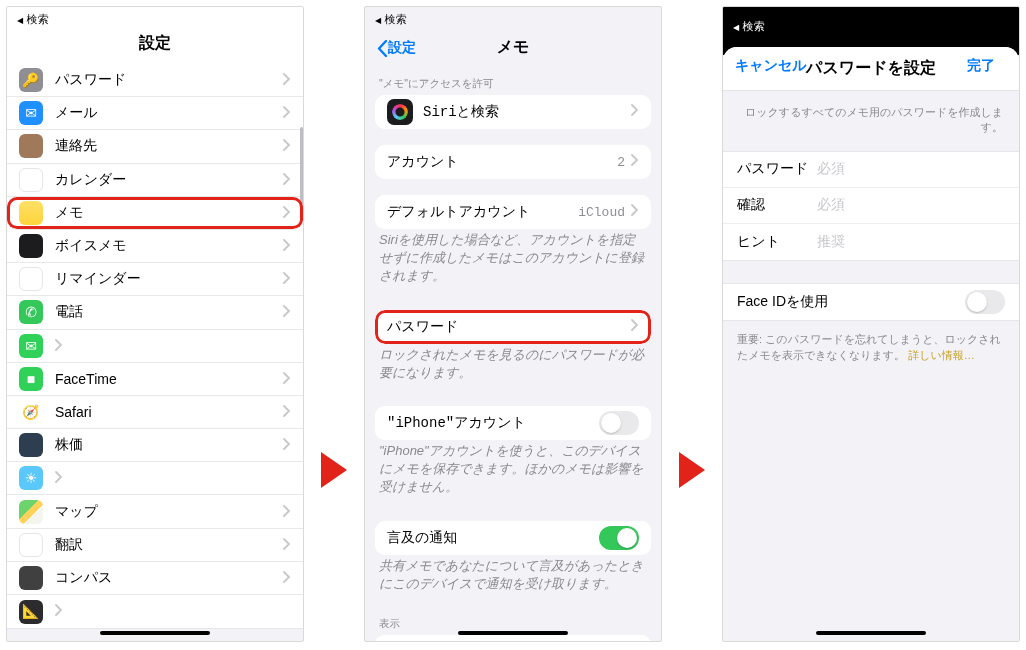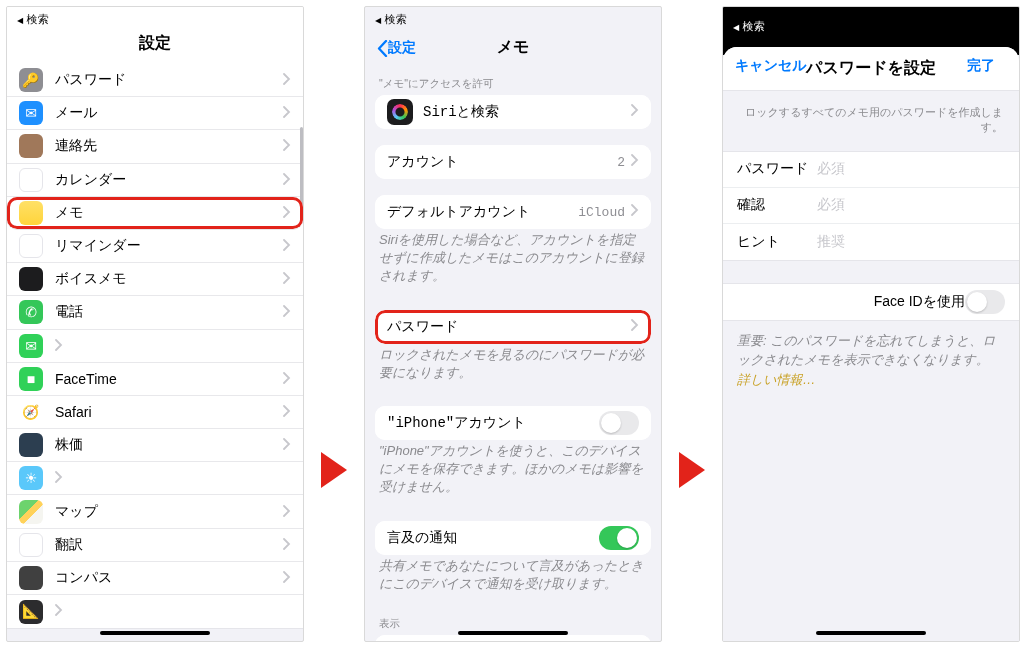--- a/index.html
+++ b/index.html
@@ -71,21 +71,21 @@
   .siri-icon::after { content:""; width:16px; height:16px; border-radius:50%; background: conic-gradient(#ff2d55,#ff9500,#34c759,#5ac8fa,#af52de,#ff2d55); -webkit-mask: radial-gradient(circle, transparent 4px, #000 5px); mask: radial-gradient(circle, transparent 4px, #000 5px);}
   .chev-svg { width:8px; height:12px; }
   .chev-l-svg { width:11px; height:17px; }
   .homebar { position:absolute; bottom:6px; left:50%; transform:translateX(-50%); width:110px; height:4px; background:#000; border-radius:3px; }
   .modal-desc { font-size:11px; color:#8a8a8e; text-align:right; padding:14px 16px 16px; background:#f2f2f7; }
   .form-group { background:#fff; border-top:1px solid #e5e5ea; border-bottom:1px solid #e5e5ea; }
   .form-row { display:flex; align-items:center; height:36px; padding:0 14px; border-bottom:1px solid #eceef0; font-size:14px; }
   .form-row:last-child { border-bottom:none; }
   .form-row .flabel { width:80px; }
   .form-row .fval { color:#c7c7cc; }
-  .important { font-size:13px; color:#8a8a8e; padding:10px 14px; line-height:1.5;font-style:italic; }
+  .important { font-size:11px; color:#8a8a8e; padding:10px 14px; line-height:1.5; }
   .important .link { color:#c9a227; }
   .p2-content, .p3-content, .p1-content { overflow:hidden; }
   .scrollhint { position:absolute; right:0; top:120px; width:3px; height:90px; background:#bdbdc2; border-radius:2px; }
   .p1 .row { height:33.2px; }
   .p1 .group-first { border-top:none; }
   .p3 .modal-wrap { background:#f2f2f7; border-top-left-radius:14px; border-top-right-radius:14px; margin-top:-8px; height:100%; }
   .icon-grey    { background:#8e8e93; }
   .icon-blue    { background:#1e90ff; }
   .icon-brown   { background:#a0785a; }
   .icon-white   { background:#fff; border:1px solid #e5e5ea; }
@@ -143,29 +143,29 @@
             </svg></span>
         </div>
         <div class="row hl">
           <span class="icon icon-yellow"></span>
           <span class="label">メモ</span>
           <span class="chev"><svg class="chev-svg" viewBox="0 0 8 12">
               <path d="M1 1 L6 6 L1 11" stroke="#c7c7cc" stroke-width="1.8" fill="none" stroke-linecap="round"></path>
             </svg></span>
         </div>
         <div class="row">
+          <span class="icon icon-black"></span>
+          <span class="label">ボイスメモ</span>
+          <span class="chev"><svg class="chev-svg" viewBox="0 0 8 12">
+              <path d="M1 1 L6 6 L1 11" stroke="#c7c7cc" stroke-width="1.8" fill="none" stroke-linecap="round"></path>
+            </svg></span>
+        </div>
+        <div class="row">
           <span class="icon icon-white"></span>
           <span class="label">リマインダー</span>
-          <span class="chev"><svg class="chev-svg" viewBox="0 0 8 12">
-              <path d="M1 1 L6 6 L1 11" stroke="#c7c7cc" stroke-width="1.8" fill="none" stroke-linecap="round"></path>
-            </svg></span>
-        </div>
-        <div class="row">
-          <span class="icon icon-black"></span>
-          <span class="label">ボイスメモ</span>
           <span class="chev"><svg class="chev-svg" viewBox="0 0 8 12">
               <path d="M1 1 L6 6 L1 11" stroke="#c7c7cc" stroke-width="1.8" fill="none" stroke-linecap="round"></path>
             </svg></span>
         </div>
         <div class="row">
           <span class="icon icon-green">✆</span>
           <span class="label">電話</span>
           <span class="chev"><svg class="chev-svg" viewBox="0 0 8 12">
               <path d="M1 1 L6 6 L1 11" stroke="#c7c7cc" stroke-width="1.8" fill="none" stroke-linecap="round"></path>
             </svg></span>
@@ -353,21 +353,21 @@
         <span class="flabel">確認</span>
         <span class="fval">必須</span>
       </div>
       <div class="form-row">
         <span class="flabel">ヒント</span>
         <span class="fval">推奨</span>
       </div>
     </div>
     <div style="height:22px"></div>
     <div class="form-group">
-      <div class="form-row" style="justify-content:flex-end">
+      <div class="form-row" style="justify-content:space-between">
         <span class="flabel" style="width:auto">Face IDを使用</span>
         <span class="switch"></span>
       </div>
     </div>
     <div class="important">
       <span>重要: このパスワードを忘れてしまうと、ロックされたメモを表示できなくなります。</span>
       <span class="link">詳しい情報…</span>
     </div>
   </div>
   <div class="homebar"></div>

